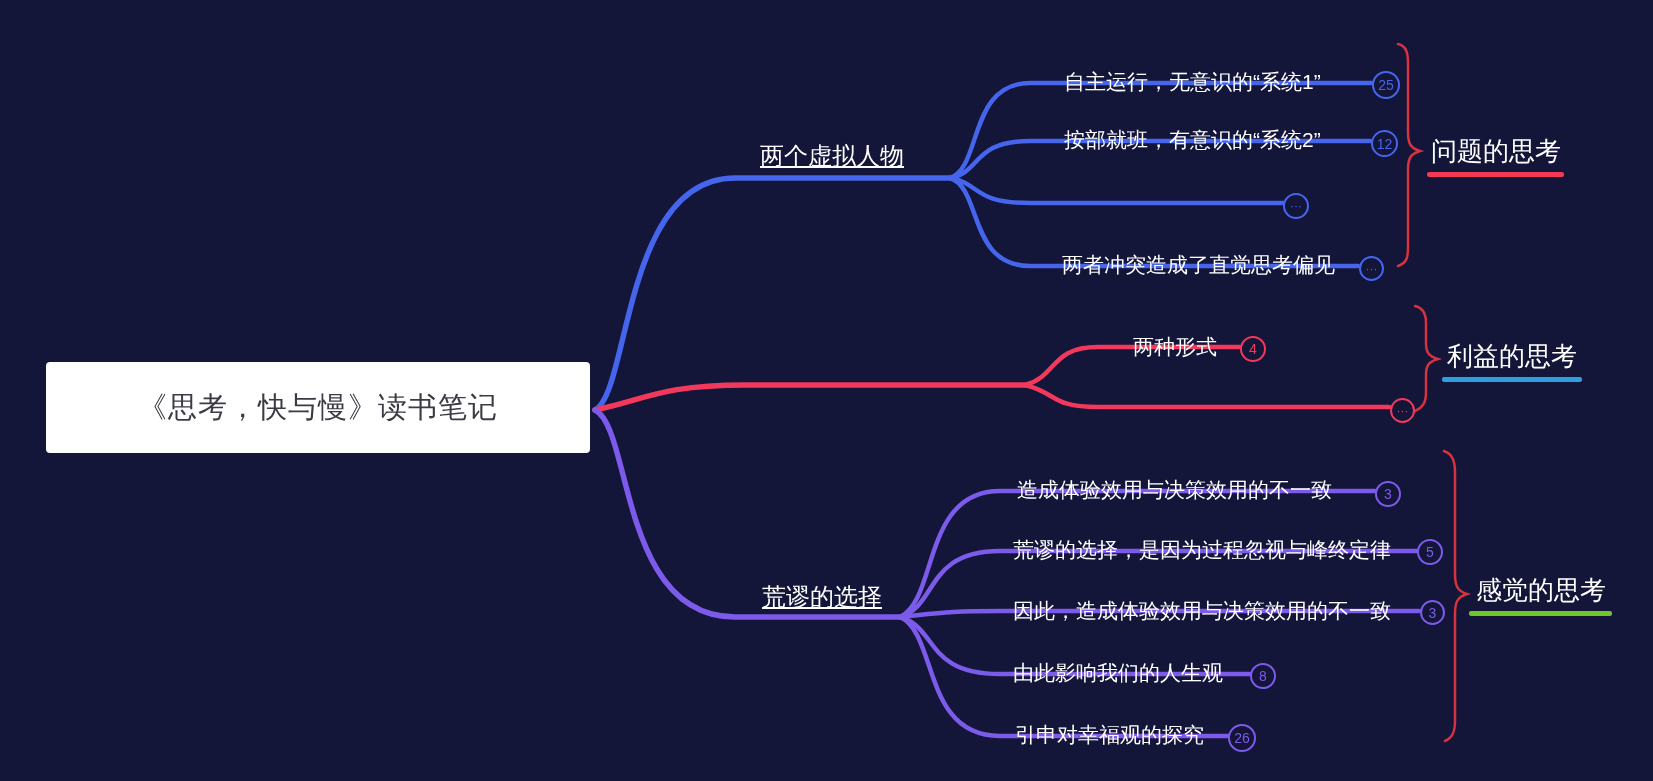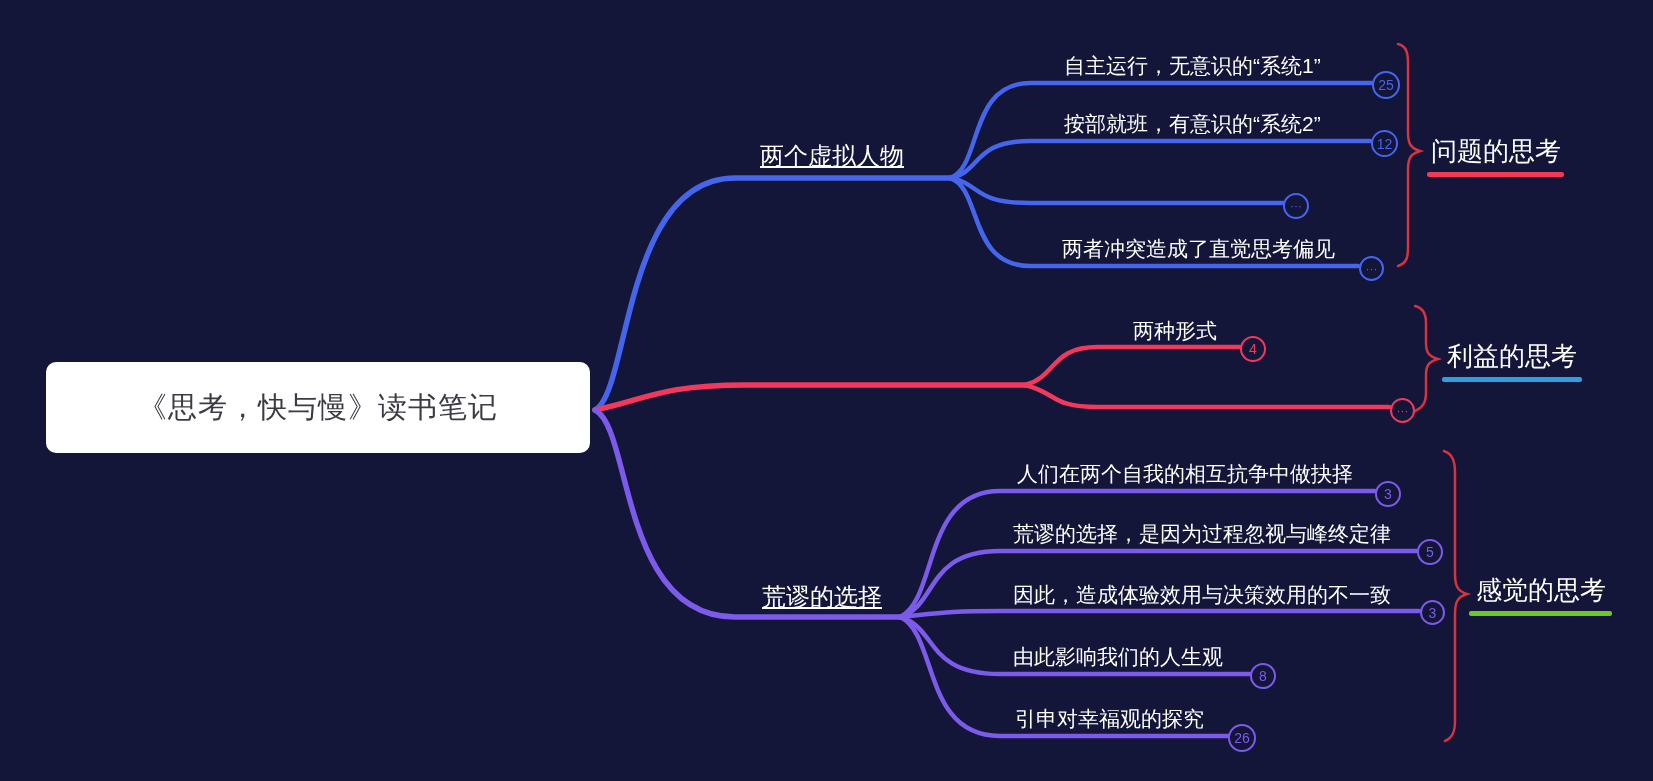--- a/index.html
+++ b/index.html
@@ -13,29 +13,29 @@
   }
   html,body{margin:0;padding:0;background:var(--bg);}
   .canvas{
     position:relative;width:1653px;height:781px;overflow:hidden;
     background:var(--bg);
     font-family:"Liberation Sans","DejaVu Sans",sans-serif;
   }
   .links{position:absolute;left:0;top:0;}
   .root-node{
     position:absolute;left:46px;top:362px;width:544px;height:91px;
-    background:#ffffff;border-radius:10px;
+    background:#ffffff;border-radius:4px;
     display:flex;align-items:center;justify-content:center;
     color:#3b3b45;font-size:29px;font-weight:500;letter-spacing:1px;
   }
   .branch-label{
     position:absolute;color:#ffffff;font-size:24px;white-space:nowrap;line-height:1.3;text-decoration:underline;
   }
   .node-label{
-    position:absolute;color:#ffffff;font-size:21px;white-space:nowrap;line-height:1.3;
+    position:absolute;color:#ffffff;font-size:21px;white-space:nowrap;line-height:1.3;margin-top:16px;
   }
   .summary-label{
     position:absolute;color:#ffffff;font-size:26px;white-space:nowrap;line-height:1.3;
   }
   .summary-underline{
     position:absolute;height:5px;border-radius:2px;
   }
   .badge{
     position:absolute;box-sizing:border-box;border:2px solid;border-radius:50%;
     background:var(--bg);display:flex;align-items:center;justify-content:center;
@@ -78,21 +78,21 @@
 
   <div class="branch-label" style="left:760px;top:140px">两个虚拟人物</div>
   <div class="branch-label" style="left:762px;top:581px">荒谬的选择</div>
 
   <div class="node-label" style="left:1064px;top:52px">自主运行，无意识的“系统1”</div>
   <div class="node-label" style="left:1064px;top:110px">按部就班，有意识的“系统2”</div>
   <div class="node-label" style="left:1062px;top:235px">两者冲突造成了直觉思考偏见</div>
 
   <div class="node-label" style="left:1133px;top:317px">两种形式</div>
 
-  <div class="node-label" style="left:1017px;top:460px">人们在两个自我的相互抗争中做抉择</div>
+  <div class="node-label" style="left:1017px;top:460px">造成体验效用与决策效用的不一致</div>
   <div class="node-label" style="left:1013px;top:520px">荒谬的选择，是因为过程忽视与峰终定律</div>
   <div class="node-label" style="left:1013px;top:581px">因此，造成体验效用与决策效用的不一致</div>
   <div class="node-label" style="left:1013px;top:643px">由此影响我们的人生观</div>
   <div class="node-label" style="left:1015px;top:705px">引申对幸福观的探究</div>
 
   <div class="badge" style="left:1372px;top:71px;width:28px;height:28px;color:var(--blue);border-color:var(--blue)">25</div>
   <div class="badge" style="left:1371px;top:130px;width:27px;height:27px;color:var(--blue);border-color:var(--blue)">12</div>
   <div class="badge dots" style="left:1283px;top:193px;width:26px;height:26px;color:var(--blue);border-color:var(--blue)">···</div>
   <div class="badge dots" style="left:1359px;top:256px;width:25px;height:25px;color:var(--blue);border-color:var(--blue)">···</div>
 

